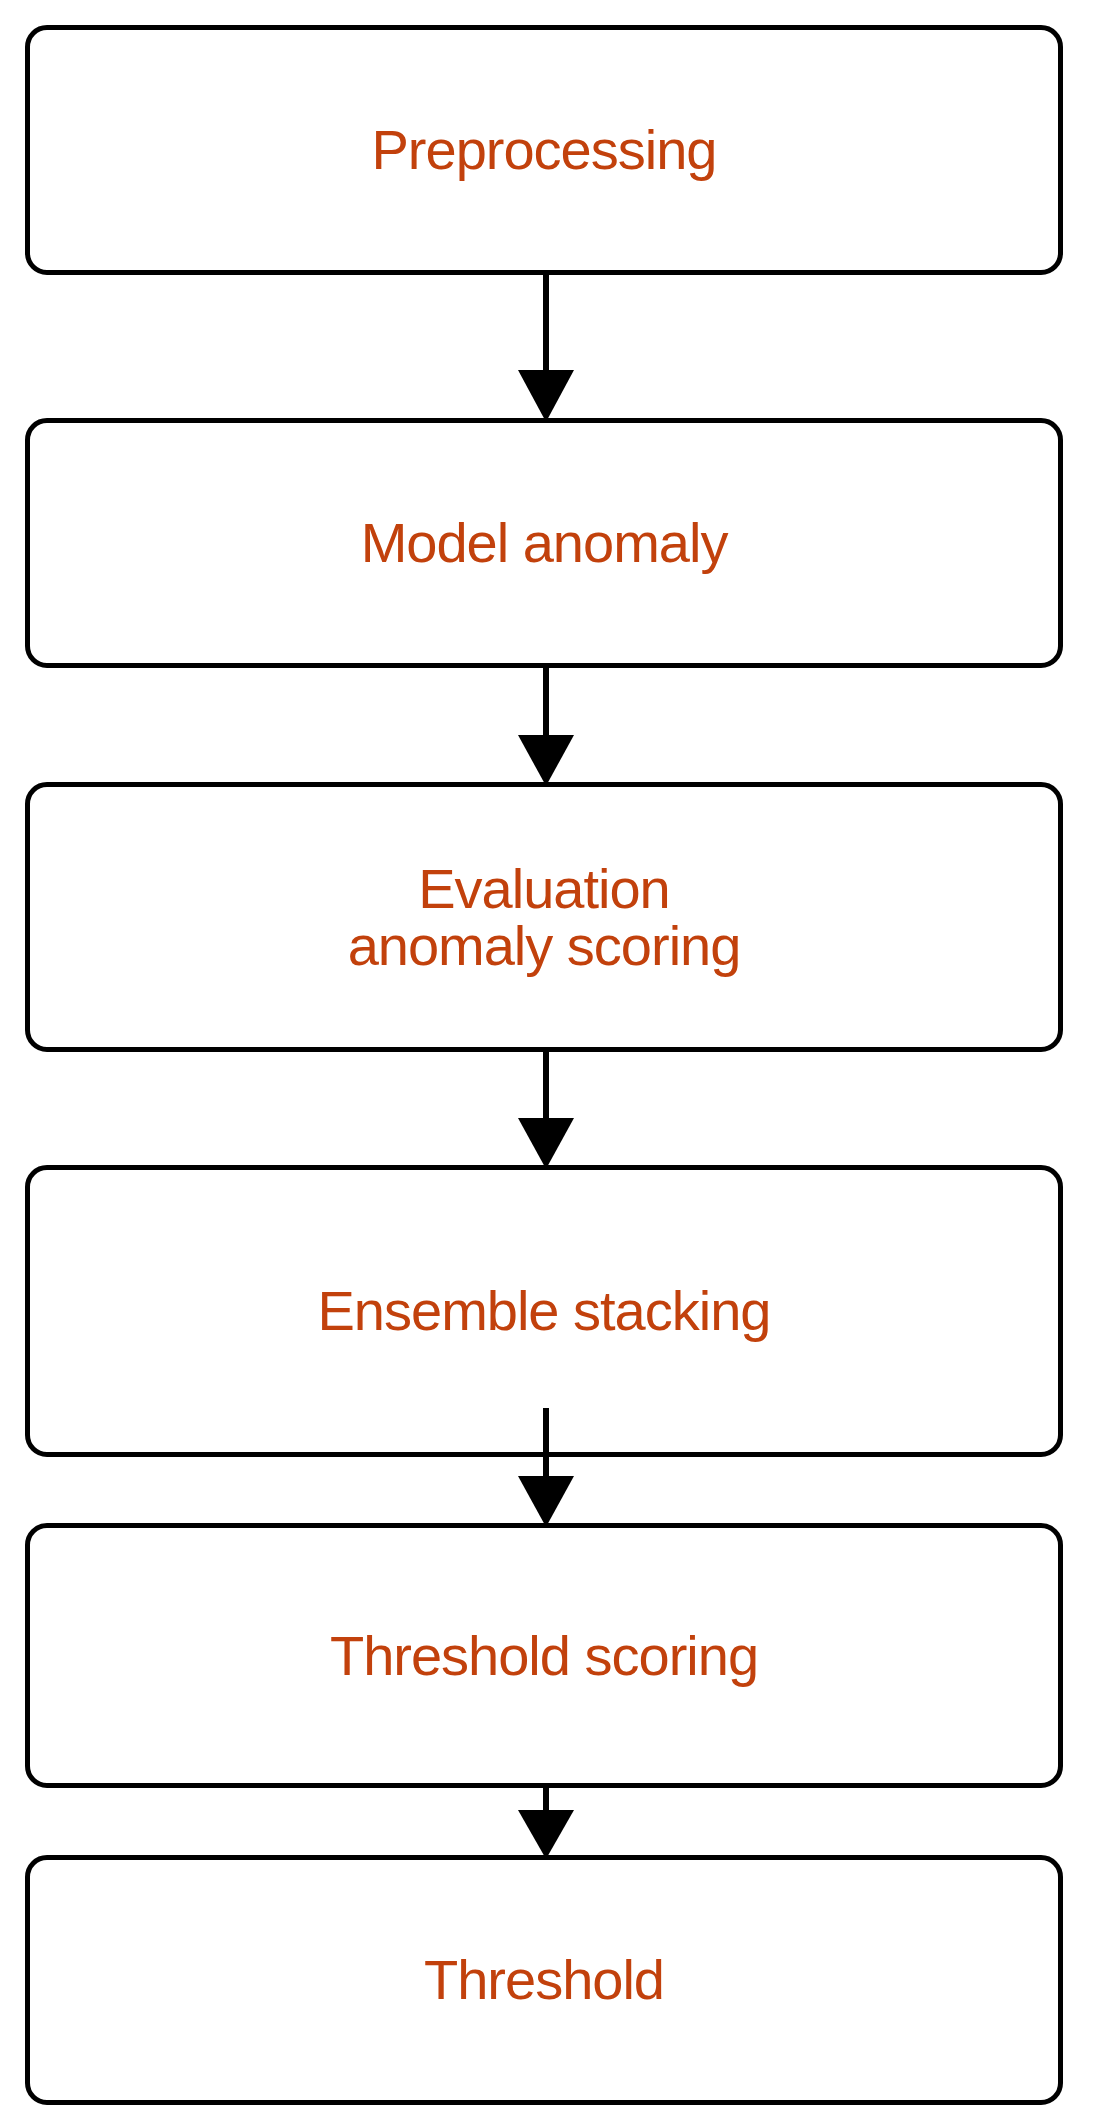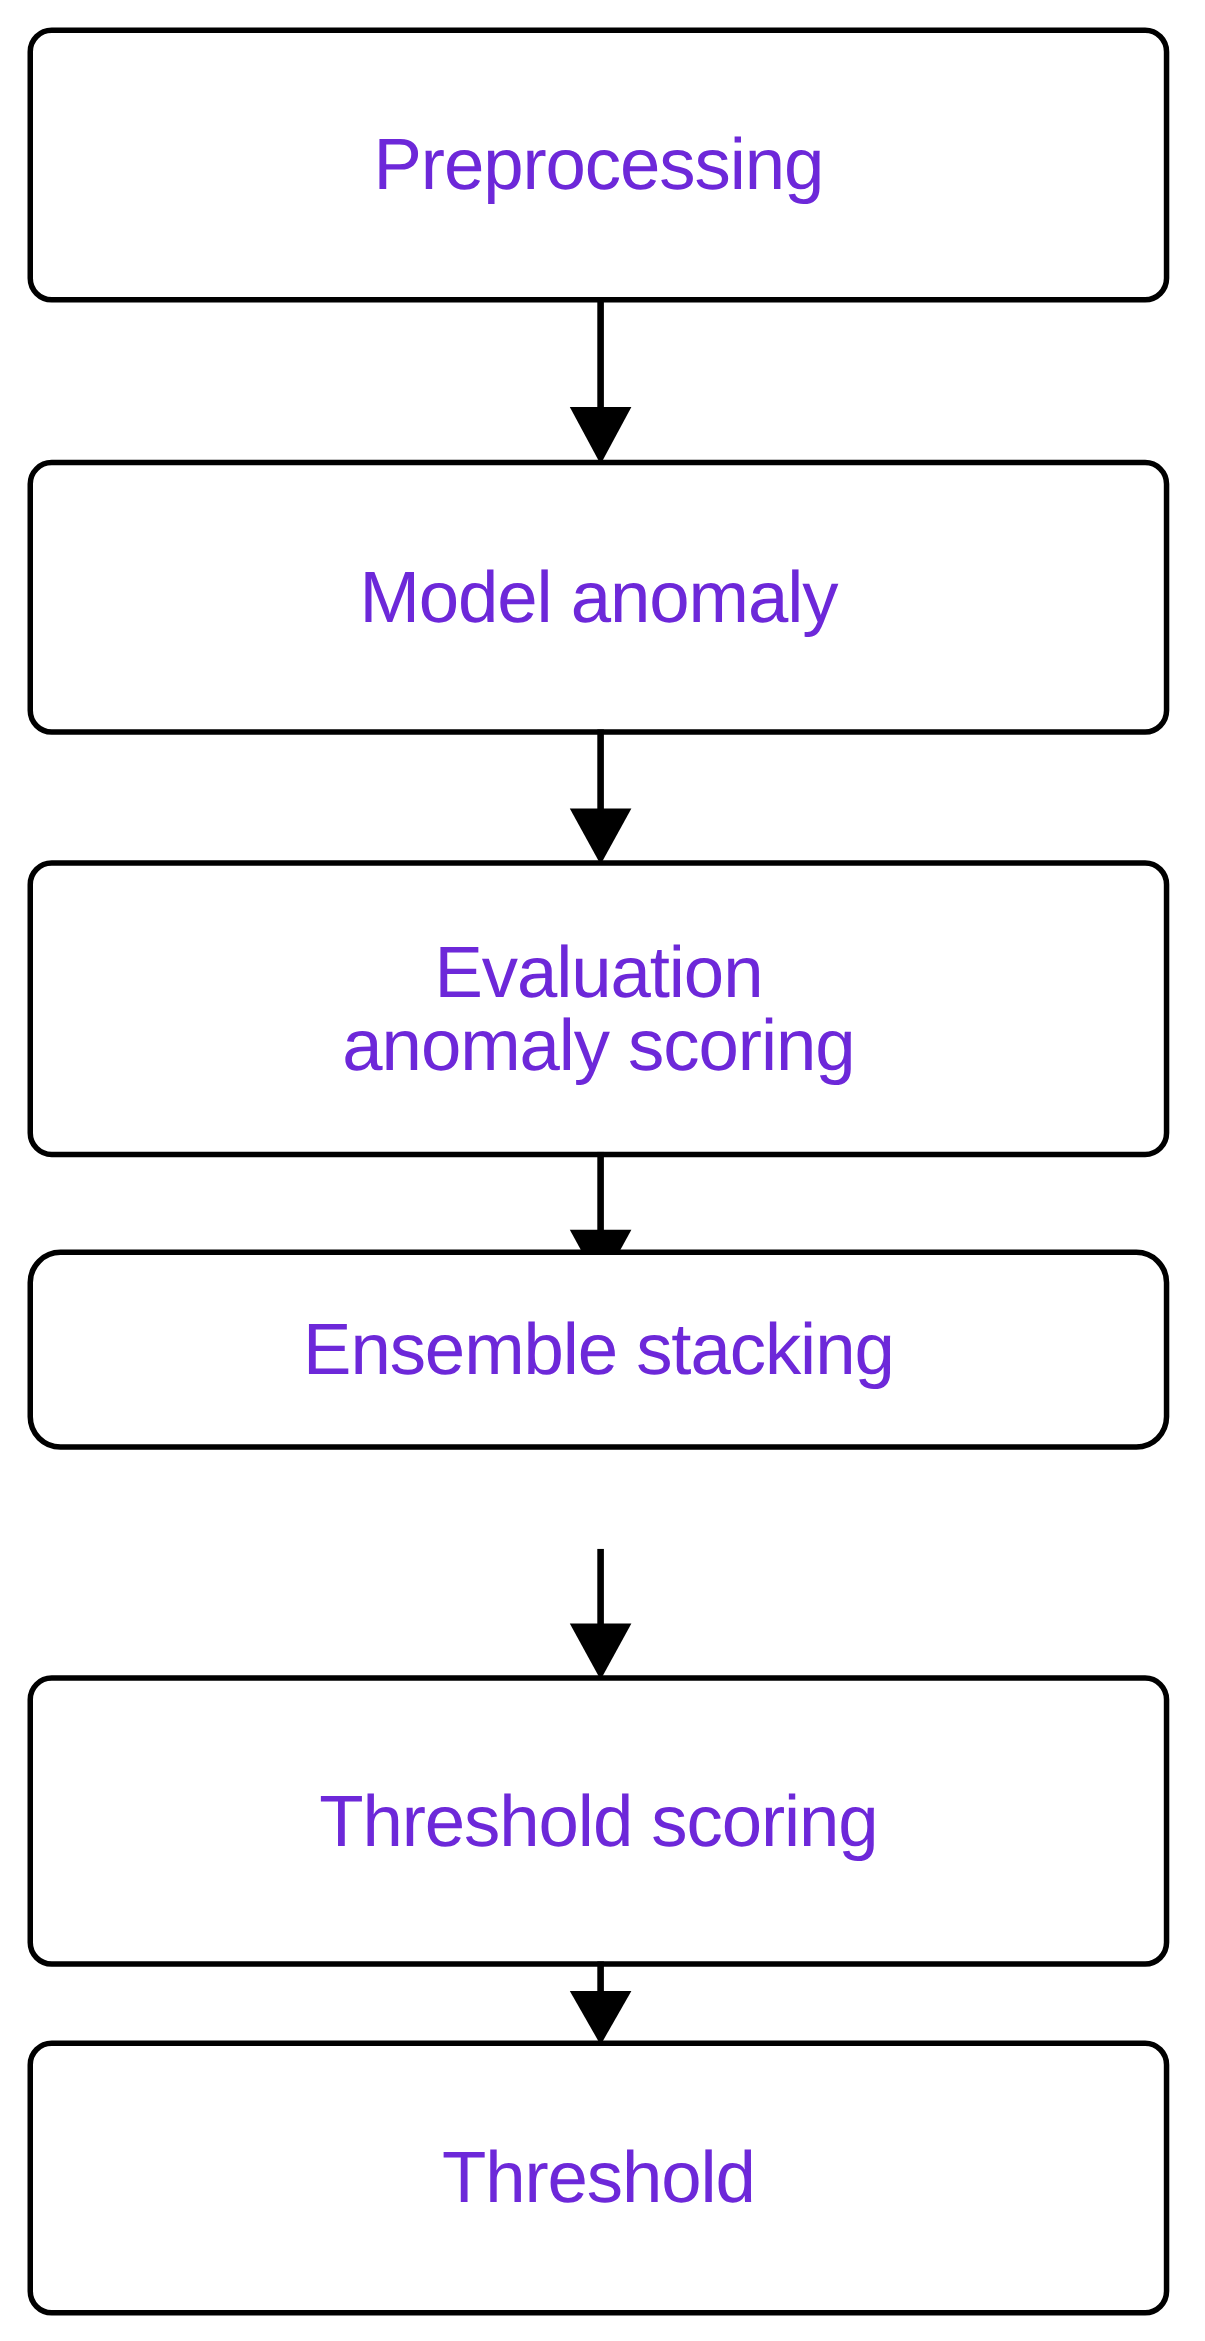--- a/index.html
+++ b/index.html
@@ -28,33 +28,33 @@
     border: 5px solid #000000;
     border-radius: 22px;
     background: #ffffff;
     display: flex;
     align-items: center;
     justify-content: center;
     text-align: center;
   }
   .node-label {
     font-family: "Liberation Sans", sans-serif;
-    font-size: 66px;
+    font-size: 56px;
     line-height: 1.02;
     font-weight: 400;
-    color: #6d28d9;
+    color: #c2410c;
     letter-spacing: -1px;
     white-space: pre-line;
     padding: 0 14px;
   }
   
   #node-0 { top: 25px;   height: 250px; }
   #node-1 { top: 418px;  height: 250px; }
   #node-2 { top: 782px;  height: 270px; }
-  #node-3 { top: 1136px; height: 182px; border-radius: 30px; }
+  #node-3 { top: 1165px; height: 292px; }
   #node-4 { top: 1523px; height: 265px; }
   #node-5 { top: 1855px; height: 250px; }
 
   .flow-arrow {
     position: absolute;
     left: 0;
     width: 1095px;
     pointer-events: none;
   }
   #arrow-0 { top: 270px;  height: 155px; }

